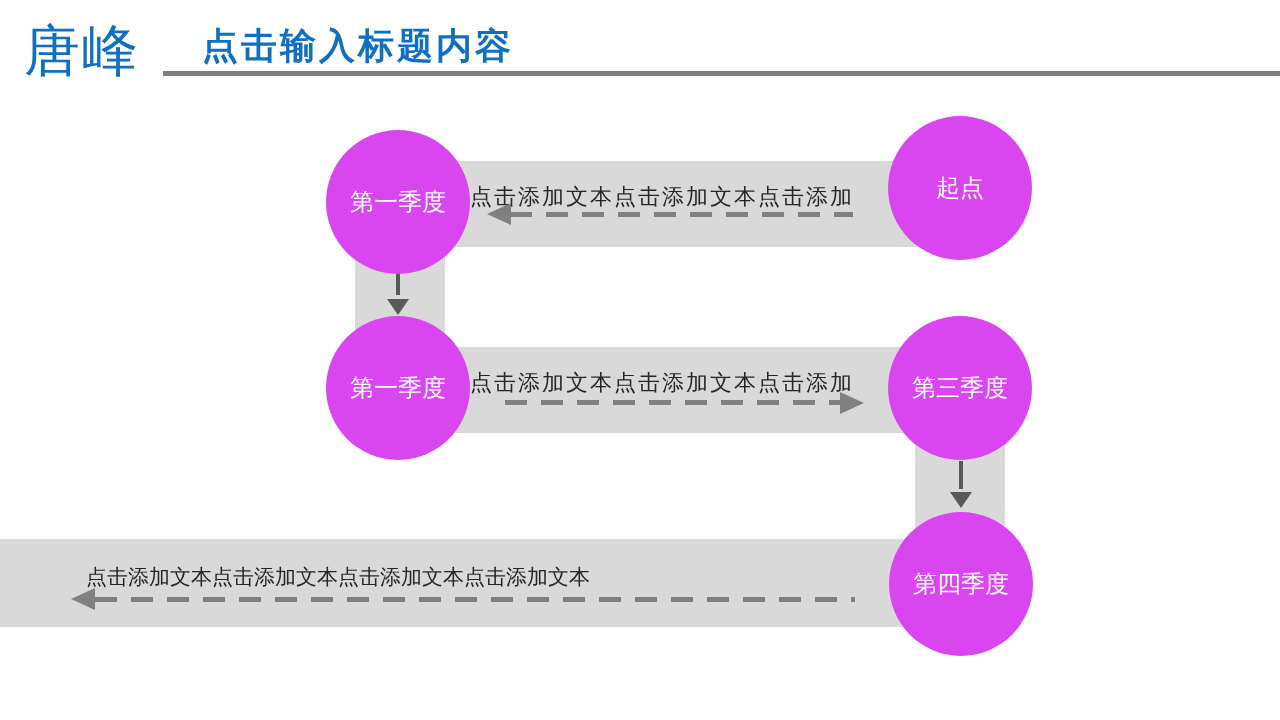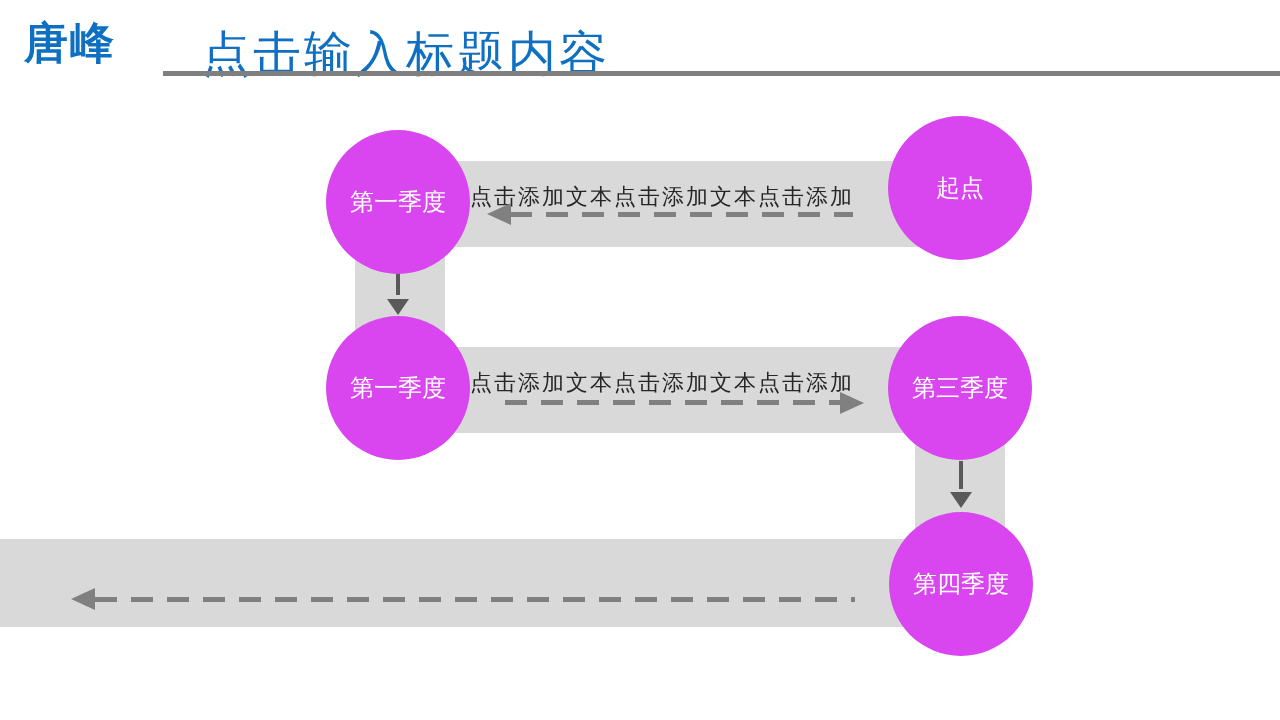--- a/index.html
+++ b/index.html
@@ -6,26 +6,26 @@
   .slide{
     position:relative;
     width:1280px;height:720px;
     background:#ffffff;
     overflow:hidden;
     font-family:"DejaVu Sans","Liberation Sans",sans-serif;
   }
   
   .logo{
     position:absolute;left:24px;top:14px;
-    font-size:44px;font-weight:bold;color:#0f70c2;
+    font-size:56px;font-weight:normal;color:#0f70c2;
     letter-spacing:2px;
   }
   .page-title{
     position:absolute;left:202px;top:22px;
-    font-size:48px;font-weight:normal;color:#0f70c2;
+    font-size:36px;font-weight:bold;color:#0f70c2;
     letter-spacing:3px;
   }
   .title-underline{
     position:absolute;left:163px;top:71px;
     width:1117px;height:5px;background:#7f7f7f;
   }
   
   .band{position:absolute;background:#d9d9d9;}
   .band-row1{left:398px;top:161px;width:562px;height:86px;}
   .band-row2{left:398px;top:347px;width:562px;height:86px;}
@@ -88,20 +88,21 @@
   <div class="title-underline"></div>
 
   <div class="band band-row1"></div>
   <div class="band band-row2"></div>
   <div class="band band-row3"></div>
   <div class="band vband1"></div>
   <div class="band vband2"></div>
 
   <div class="band-text row1">点击添加文本点击添加文本点击添加</div>
   <div class="band-text row2">点击添加文本点击添加文本点击添加</div>
+  <div class="band-text row3">点击添加文本点击添加文本点击添加文本点击添加文本</div>
 
   <div class="arrow-head left h1"></div>
   <div class="dashes row1"></div>
   <div class="dashes row2"></div>
   <div class="arrow-head right h2"></div>
   <div class="arrow-head left h3"></div>
   <div class="dashes row3"></div>
 
   <div class="vline c1"></div>
   <div class="down-head c1"></div>

